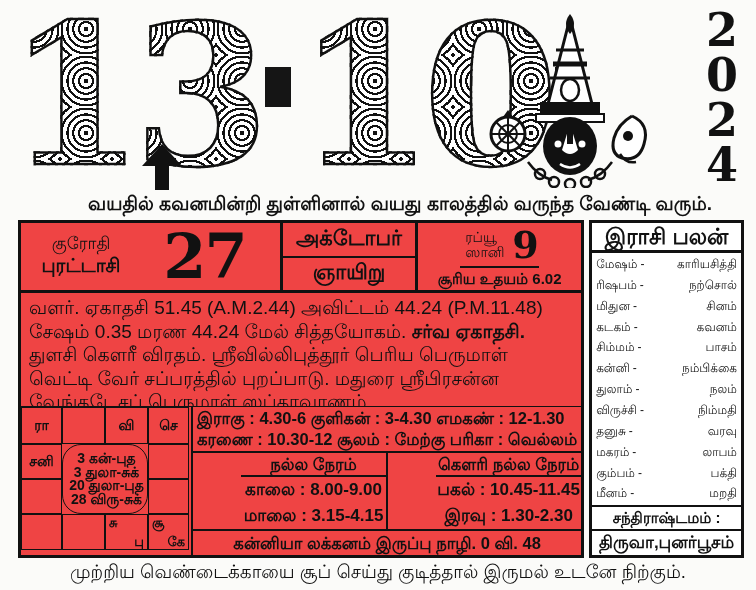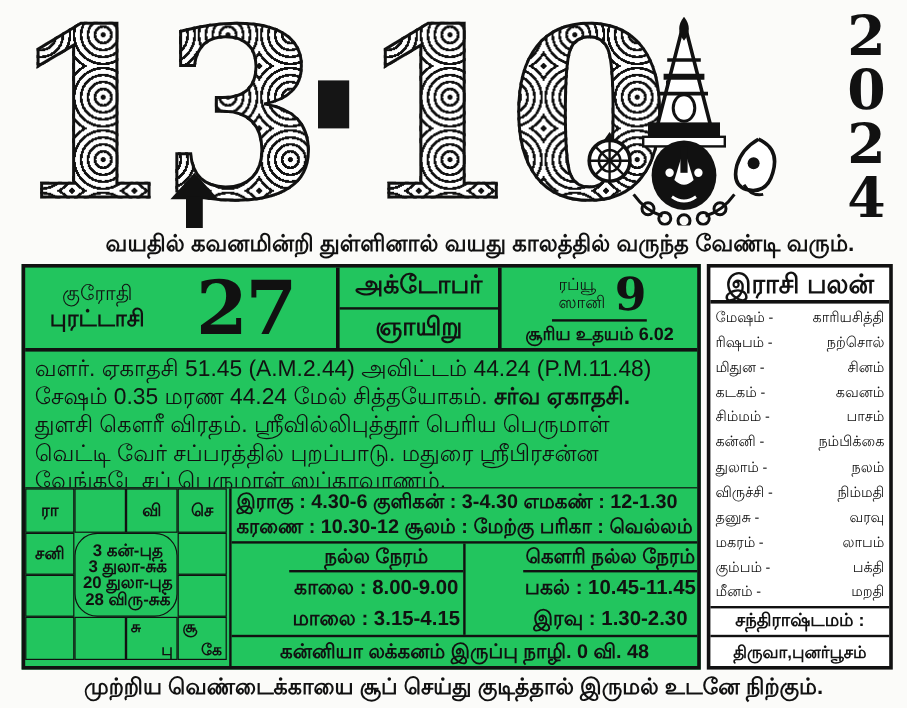--- a/index.html
+++ b/index.html
@@ -27,21 +27,21 @@
   .arrow-stem { position:absolute; top:20px; left:13px; width:14px; height:26px; background:#111; }
   .deity { position:absolute; left:470px; top:12px; width:200px; height:176px; }
   .year-col { position:absolute; right:8px; top:8px; width:52px; text-align:center;
     font-family:"DejaVu Serif", serif; font-weight:bold; font-size:46px; line-height:45px; }
 
   
   .tagline { height:30px; text-align:center; font-weight:bold; font-size:19px; line-height:28px;padding-left:44px; }
 
   
   .main-wrap { display:flex; align-items:stretch; margin:0 12px 0 18px; gap:5px; height:338px; }
-  .main-left { flex:1; border:3px solid #111; background:#22c55e; display:flex; flex-direction:column; }
+  .main-left { flex:1; border:3px solid #111; background:#ef4444; display:flex; flex-direction:column; }
 
   .header-row { display:flex; border-bottom:3px solid #111; height:70px; }
   .hcell { border-right:3px solid #111; }
   .hcell-left { width:262px; display:flex; align-items:center; padding:2px 6px; }
   .hl-text { width:108px; text-align:center; }
   .hl-year { font-size:17px; }
   .hl-month { font-size:19px; font-weight:bold; }
   .hl-date { flex:1; text-align:center; font-family:"DejaVu Serif", serif;
              font-weight:bold; font-size:62px; line-height:64px; letter-spacing:-2px; }
   .hcell-center { width:135px; display:flex; flex-direction:column; }
@@ -91,24 +91,24 @@
   
   .rasi-panel { width:194px; border:3px solid #111; background:#fff; display:flex; flex-direction:column; }
   .rp-title { font-size:22px; font-weight:bold; text-align:center; border-bottom:3px solid #111; line-height:27px; }
   .rp-rows { flex:1; display:flex; flex-direction:column; justify-content:space-between; padding:1px 4px; }
   .rp-row { display:flex; font-size:12px; line-height:20.5px; }
   .rp-row .rname { white-space:nowrap; }
   .rp-row .dash { margin:0 3px; }
   .rp-row .rval { flex:1; text-align:right; white-space:nowrap; }
   .rp-chandra { border-top:2px solid #111; }
   .rp-ch-label { text-align:center; font-size:15px; font-weight:bold; line-height:22px; }
-  .rp-ch-value { border-top:2px solid #111; text-align:center; font-size:14px;
+  .rp-ch-value { border-top:2px solid #111; text-align:center; font-size:17px;
                  font-weight:bold; line-height:24px; }
 
-  .footer-tip { text-align:center; font-weight:bold; font-size:18.5px; line-height:28px; }
+  .footer-tip { text-align:center; font-weight:normal; font-size:18.5px; line-height:28px; }
 </style>
 </head>
 <body>
 
 <div class="banner">
   <div class="numerals">
     <span class="bignum">13</span>
     <span class="numdot"></span>
     <span class="bignum">10</span>
     <span class="numdot"></span>

